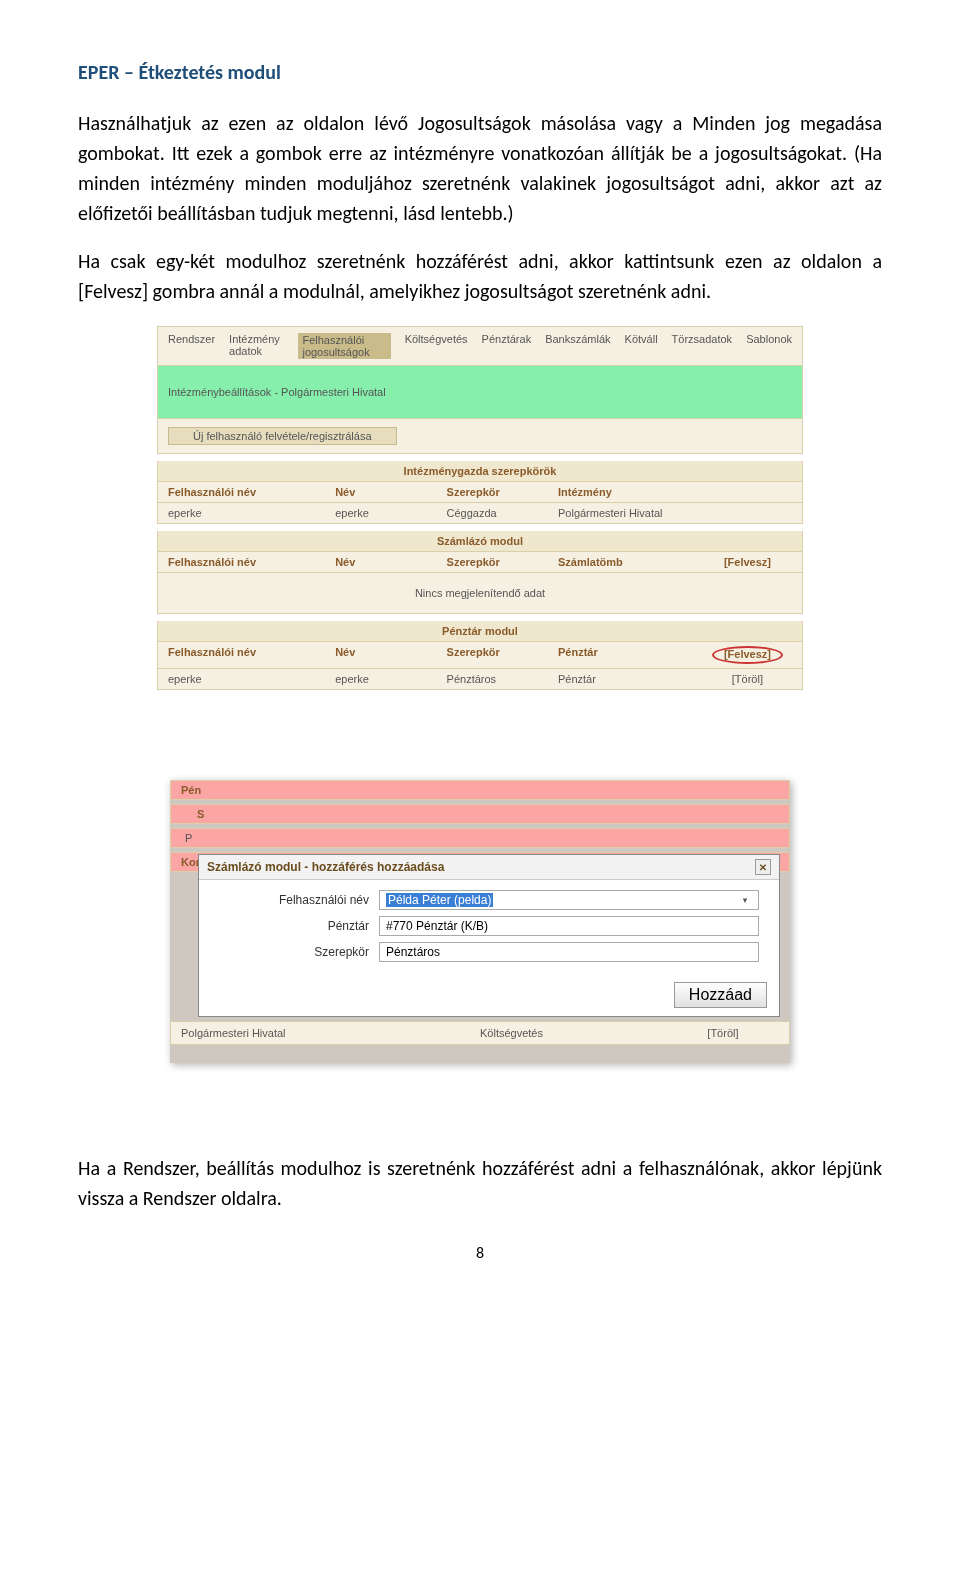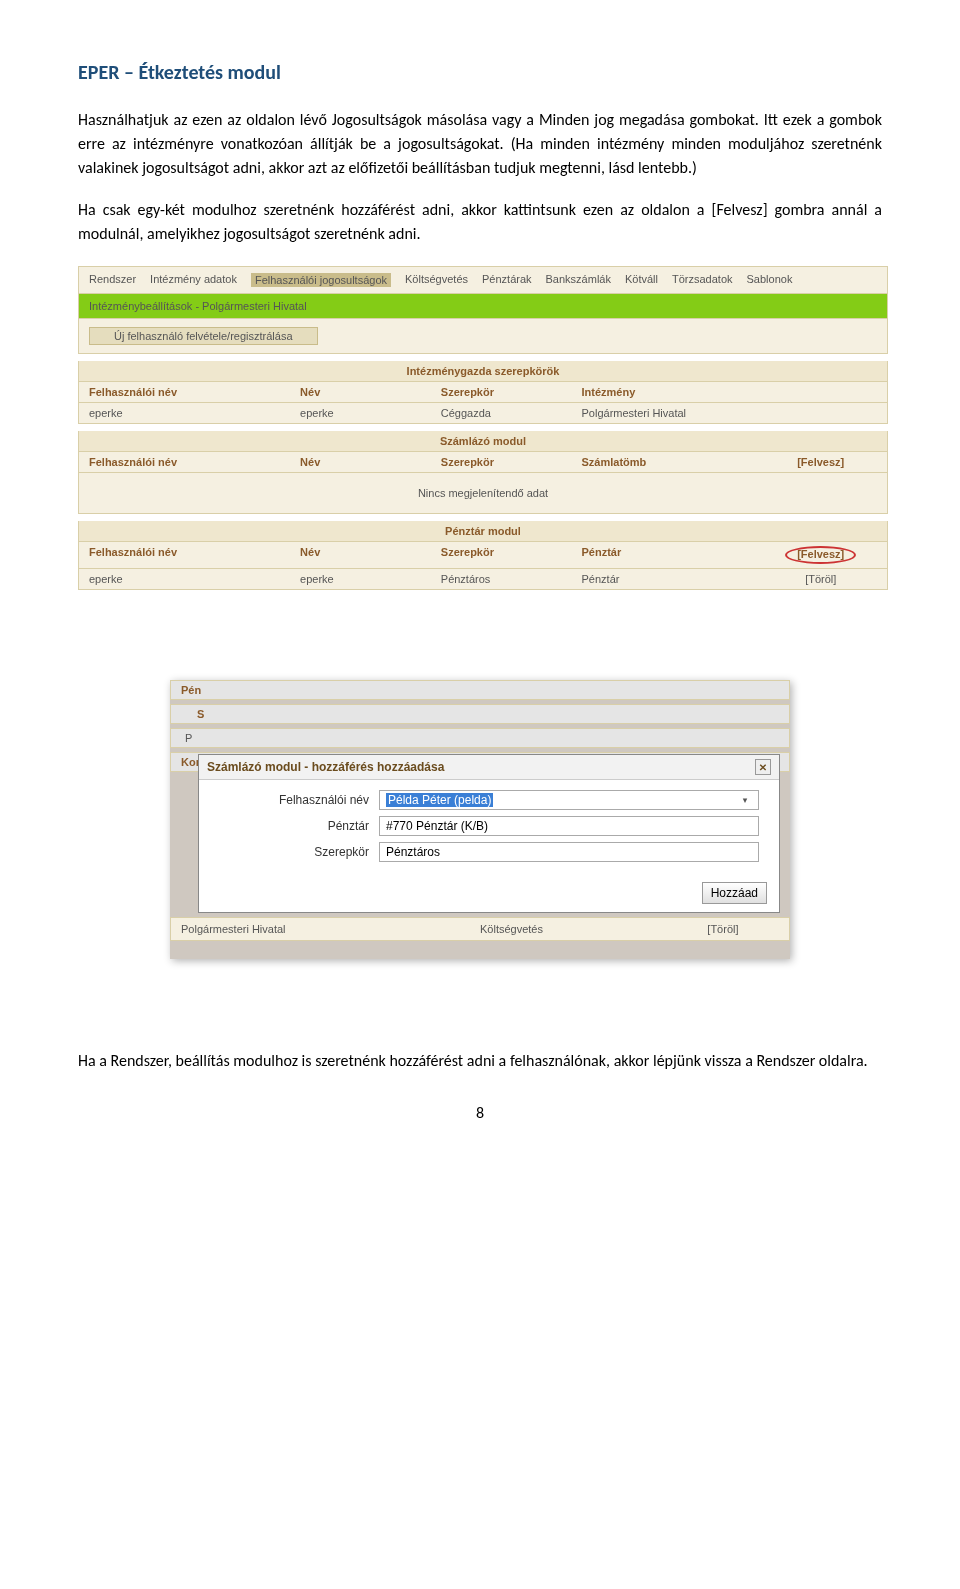--- a/index.html
+++ b/index.html
@@ -12,49 +12,49 @@
   .page {
     padding: 60px 78px 30px 78px;
   }
   .header-title {
     color: #1F4E79;
     font-weight: bold;
     font-size: 20px;
     margin-bottom: 24px;
   }
   .para {
-    font-size: 16px;
+    font-size: 20px;
     line-height: 1.5;
     text-align: justify;
     margin-bottom: 18px;
   }
   .screenshot-a {
     margin: 20px auto 90px auto;
-    width: 810px;
+    width: 646px;
     font-family: Arial, sans-serif;
     font-size: 11px;
     color: #555;
   }
   .sa-tabs {
     background: #F5F0E1;
     border: 1px solid #D9CFA8;
     padding: 6px 10px;
     display: flex;
     gap: 14px;
     font-size: 11px;
   }
   .sa-tabs .active {
     background: #C9BC8A;
     padding: 1px 4px;
   }
   .sa-bar {
-    background: #84cc16;
-    border: 1px solid #D9CFA8;
-    border-top: none;
-    padding: 6px 10px;
+    background: #86efac;
+    border: 1px solid #D9CFA8;
+    border-top: none;
+    padding: 20px 10px;
   }
   .sa-reg {
     padding: 8px 10px;
     background: #F5F0E1;
     border: 1px solid #D9CFA8;
     border-top: none;
   }
   .sa-reg .btn {
     background: #E5DDBE;
     border: 1px solid #C9BC8A;
@@ -105,21 +105,21 @@
     font-size: 12px;
     box-shadow: 2px 2px 8px rgba(0,0,0,0.3);
     background: #CFC8C0;
   }
   .sb-stack {
     position: relative;
     background: #CFC8C0;
     padding-bottom: 4px;
   }
   .sb-bg {
-    background: #e5e5e5;
+    background: #fca5a5;
     border: 1px solid #D9CFA8;
     margin: 4px 0 0 0;
     padding: 3px 10px;
     font-size: 11px;
     color: #8a5a2a;
     font-weight: bold;
   }
   .sb-dialog {
     background: #fff;
     border: 1px solid #888;
@@ -155,23 +155,23 @@
     display: flex;
     justify-content: space-between;
     align-items: center;
   }
   .sb-field .sel { background: #3a7fd6; color: #fff; padding: 0 2px; }
   .sb-dd { width: 14px; text-align: center; font-size: 9px; color: #555; }
   .sb-footer { text-align: right; padding: 6px 12px 8px 12px; }
   .sb-btn {
     background: linear-gradient(#fff,#e0e0e0);
     border: 1px solid #999;
-    padding: 3px 8px;
+    padding: 3px 14px;
     display: inline-block;
-    font-size: 12px;
+    font-size: 16px;
     text-align: center;
   }
   .sb-bottom {
     background: #F5F0E1;
     border: 1px solid #D9CFA8;
     display: flex;
     padding: 5px 10px;
     font-size: 11px;
     color: #555;
     position: relative;

